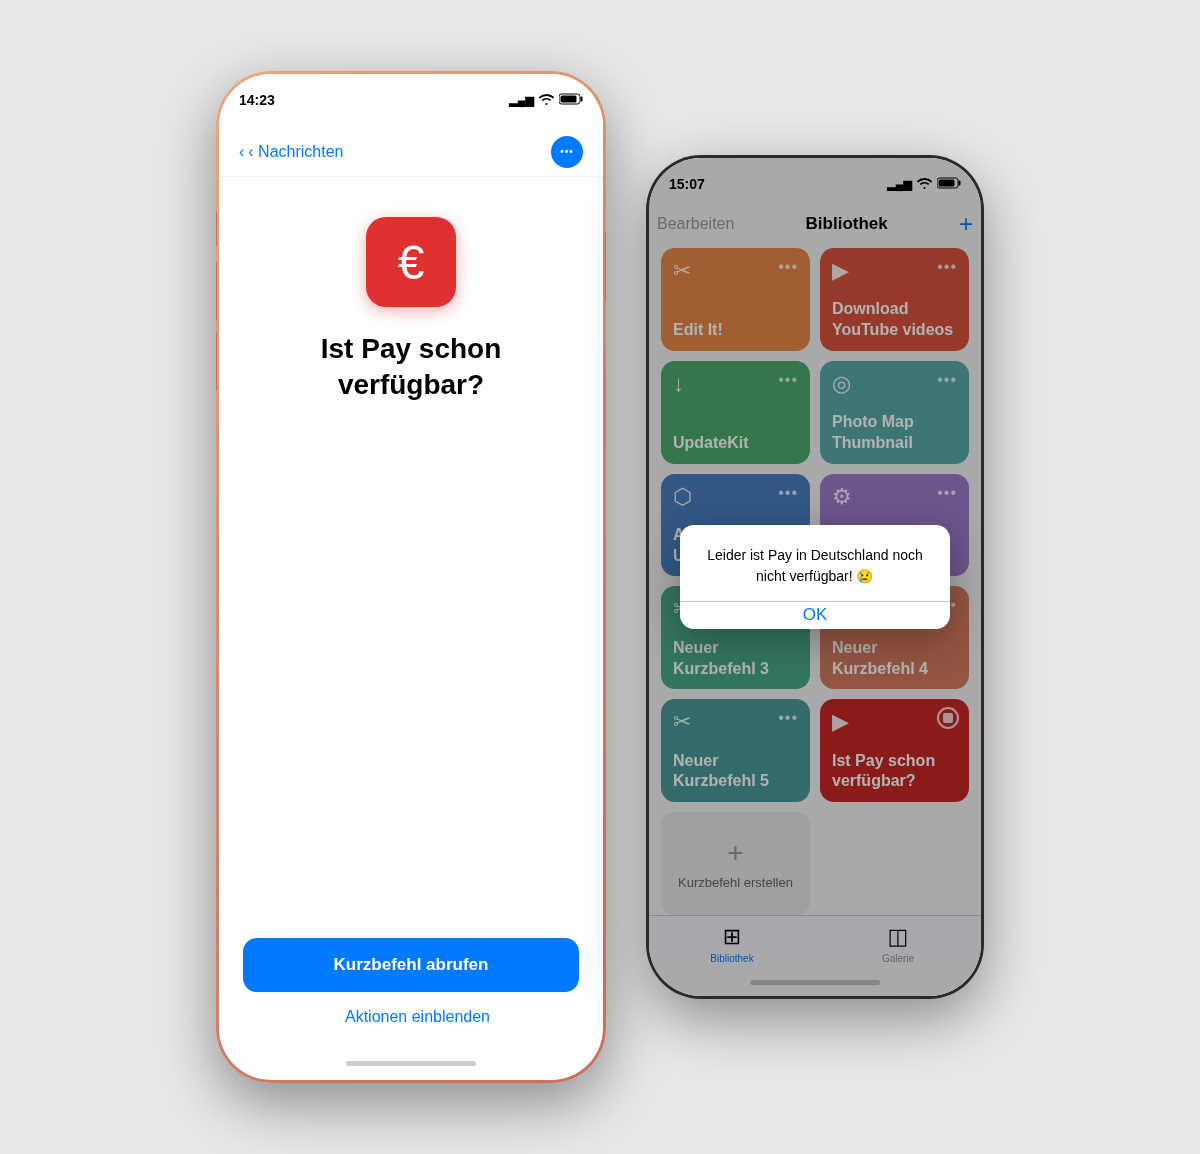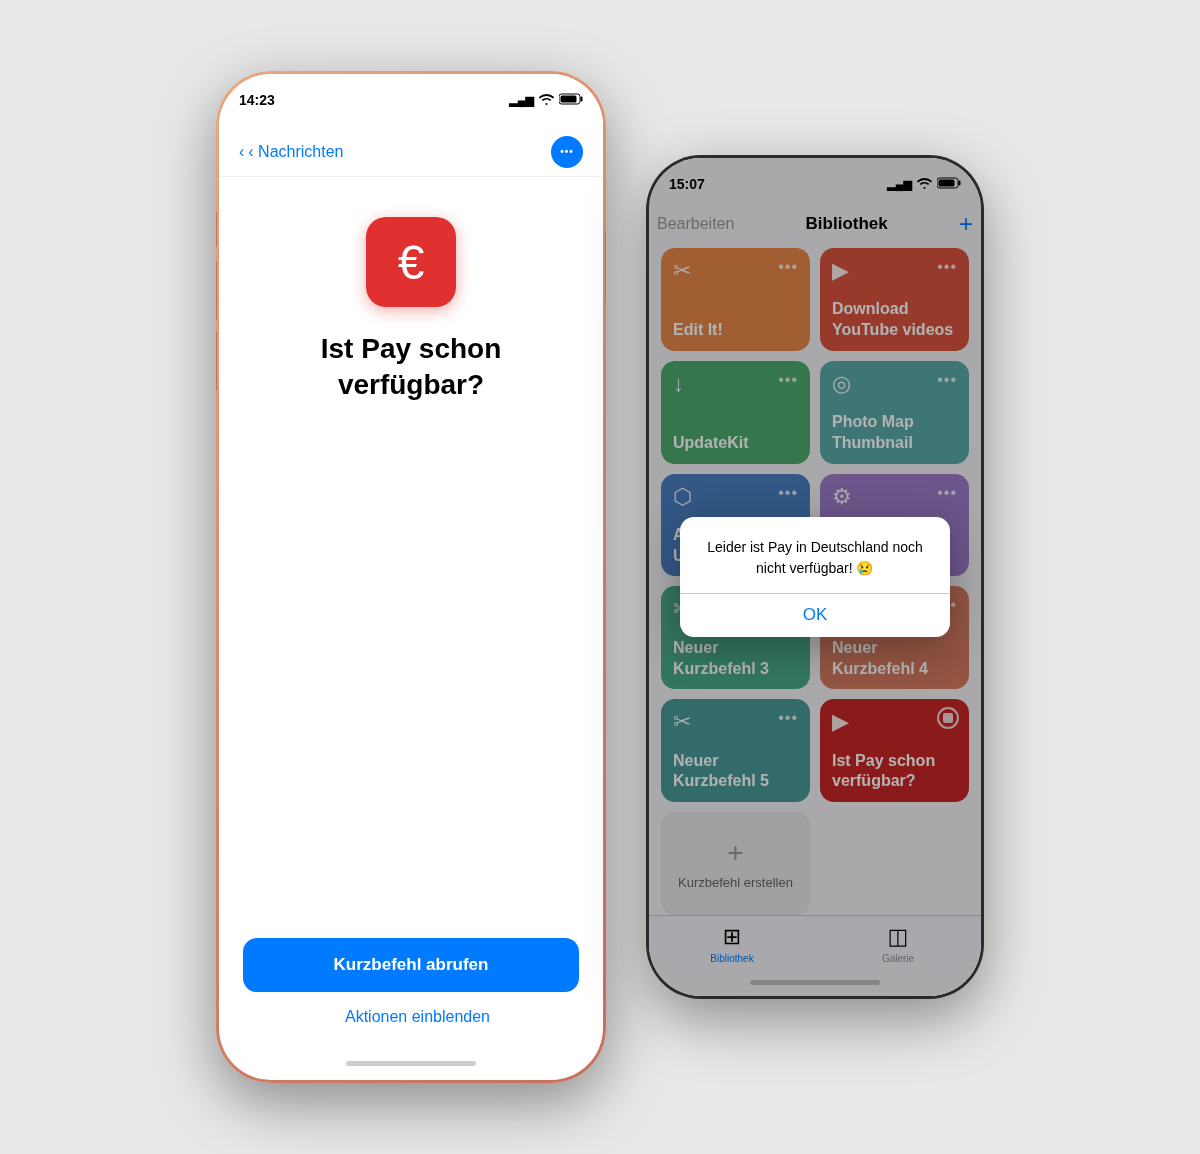--- a/index.html
+++ b/index.html
@@ -255,21 +255,21 @@
     .alert-text {
       font-size: 14px;
       line-height: 1.5;
       color: #000;
     }
     .alert-divider {
       height: 0.5px;
       background: #c6c6c8;
     }
     .alert-btn {
-      padding: 12px;
+      padding: 4px;
       text-align: center;
       color: #007aff;
       font-size: 17px;
       font-weight: 400;
       cursor: pointer;
     }
 
     
     .tab-bar {
       display: flex;

